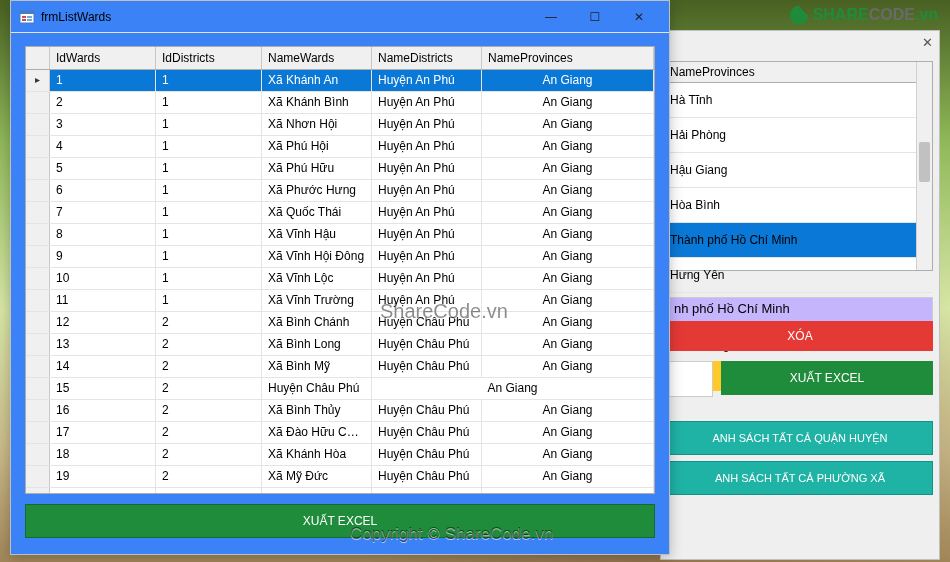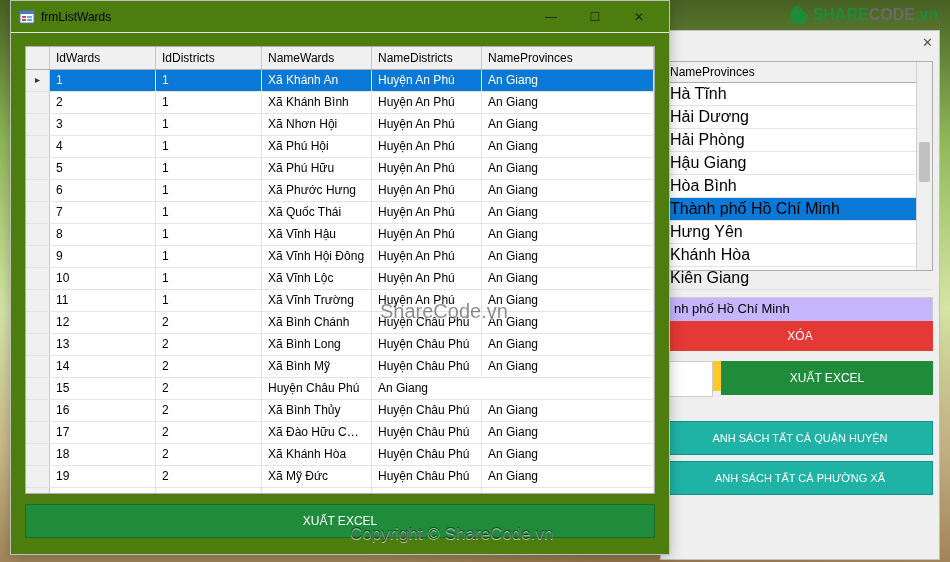--- a/index.html
+++ b/index.html
@@ -10,37 +10,37 @@
 .logo { position:absolute; top:5px; right:12px; display:flex; align-items:center; gap:4px; font-weight:700; font-size:16px; color:#6a6a6a; }
 .logo .g { color:#1e8c3a; }
 .logo svg { width:20px; height:20px; }
 
 
 .win2 { position:absolute; top:30px; left:660px; width:280px; height:530px; background:#efefef; border:1px solid #c0c0c0; }
 .win2 .close2 { position:absolute; top:4px; right:6px; font-size:13px; color:#555; }
 .win2 .grid2 { position:absolute; top:30px; left:0; right:6px; height:210px; background:#fff; border:1px solid #adadad; }
 .win2 .grid2-head { background:#f0f0f0; border-bottom:1px solid #adadad; padding:3px 8px; font-size:12px; }
 .win2 .grid2-rows { }
-.win2 .grid2-row { padding:2px 8px; font-size:16px; border-bottom:1px solid #e4e4e4; line-height:18px; }
+.win2 .grid2-row { padding:8px 8px; font-size:12px; border-bottom:1px solid #e4e4e4; line-height:18px; }
 .win2 .grid2-row.sel { background:#0a78d6; color:#000000; }
 
 .win2 .txt { position:absolute; top:266px; left:6px; right:6px; height:40px; background:#c4b5fd; border:1px solid #ccc; font-size:13px; padding:3px 6px; overflow:hidden; white-space:nowrap; }
 .win2 .btnrow { position:absolute; left:6px; right:6px; display:flex; gap:10px; }
 .win2 .btnrow.r1 { top:290px;flex-direction:column; }
 .win2 .btn { flex:1; text-align:center; font-size:12px; padding:8px 0; color:#fff; cursor:pointer; }
 .btn-red { background:#e53935; }
 .btn-yellow { background:#ffca28; color:#333; }
 .win2 .excel2 { position:absolute; top:330px; left:60px; right:6px; background:#1e8c3a; color:#fff; text-align:center; padding:10px 0; font-size:12px; }
 .win2 .smallbox { position:absolute; top:330px; left:6px; width:46px; height:36px; background:#fff; border:1px solid #ccc; }
 .win2 .teal { position:absolute; left:6px; right:6px; background:#1fb3a6; color:#fff; font-size:11px; text-align:center; padding:10px 4px; border:1px solid #0e9488; }
 .win2 .teal.t1 { top:390px; }
 .win2 .teal.t2 { top:430px; }
 
 
-.win1 { position:absolute; top:0; left:10px; width:660px; height:555px; background:#4d7c0f; border:1px solid #bfbfbf; box-shadow:0 3px 12px rgba(0,0,0,0.25); }
+.win1 { position:absolute; top:0; left:10px; width:660px; height:555px; background:#3b82f6; border:1px solid #bfbfbf; box-shadow:0 3px 12px rgba(0,0,0,0.25); }
 .titlebar { height:32px; display:flex; align-items:center; padding:0 8px; border-bottom:1px solid #e5e5e5; }
 .titlebar .ico { width:16px; height:16px; margin-right:6px; display:inline-flex; }
 .titlebar .ico svg { width:16px; height:16px; }
 .titlebar .ttl { font-size:12px; flex:1; }
 .titlebar .ctrls { display:flex; }
 .titlebar .c { width:44px; height:30px; display:flex; align-items:center; justify-content:center; font-size:12px; color:#222; }
 
 .gridwrap { position:absolute; top:45px; left:14px; right:14px; bottom:60px; border:1px solid #adadad; background:#fff; overflow:hidden; }
 .grid-head { display:flex; background:#f0f0f0; border-bottom:1px solid #adadad; }
 .gh { font-size:12px; padding:4px 6px; border-right:1px solid #c8c8c8; }
@@ -51,21 +51,21 @@
 .gh.c4 { width:110px; }
 .gh.c5 { flex:1; }
 .grid-body { }
 .gr { display:flex; font-size:12px; border-bottom:1px solid #e4e4e4; line-height:19px; }
 .gr .rh { width:24px; background:#f0f0f0; border-right:1px solid #c8c8c8; text-align:center; font-size:10px; }
 .gr .cell { padding:1px 6px; border-right:1px solid #e4e4e4; white-space:nowrap; overflow:hidden; text-overflow:ellipsis; }
 .gr .c1 { width:106px; }
 .gr .c2 { width:106px; }
 .gr .c3 { width:110px; }
 .gr .c4 { width:110px; }
-.gr .c5 { flex:1; }
+.gr .c5 { flex:1;text-align:center; }
 .gr.sel .cell { background:#0a78d6; color:#fff; }
 .gr.sel .rh::before { content:"▸"; color:#333; }
 
 .mainexcel { position:absolute; left:14px; right:14px; bottom:16px; height:34px; background:#1e8c3a; color:#fff; display:flex; align-items:center; justify-content:center; font-size:12px; border:1px solid #156b2c; }
 
 
 .wm1 { position:absolute; top:300px; left:380px; font-size:20px; color:rgba(0,0,0,0.45); font-weight:400; pointer-events:none; text-shadow:0 1px 0 rgba(255,255,255,0.6); }
 .wm2 { position:absolute; top:524px; left:350px; font-size:17px; color:rgba(0,0,0,0.5); font-weight:500; pointer-events:none; text-shadow:0 1px 0 rgba(255,255,255,0.6); }
 
 .scroll2 { position:absolute; right:0; top:0; bottom:0; width:16px; background:#f0f0f0; border-left:1px solid #d0d0d0; }
@@ -81,21 +81,20 @@
     </svg>
   <span><span class="g">SHARE</span><span>CODE</span><span class="g">.vn</span></span>
 </div>
 
 <div class="win2">
   <span class="close2">✕</span>
   <div class="grid2">
     <div class="grid2-head">NameProvinces</div>
     <div class="grid2-rows" id="grid2-rows">
         <div class="grid2-row">Hà Tĩnh</div>
-        <div class="grid2-row">Hải Dương</div>
         <div class="grid2-row">Hải Phòng</div>
         <div class="grid2-row">Hậu Giang</div>
         <div class="grid2-row">Hòa Bình</div>
         <div class="grid2-row sel">Thành phố Hồ Chí Minh</div>
         <div class="grid2-row">Hưng Yên</div>
         <div class="grid2-row">Khánh Hòa</div>
         <div class="grid2-row">Kiên Giang</div>
       </div>
     <div class="scroll2">
         <div class="thumb"></div>

